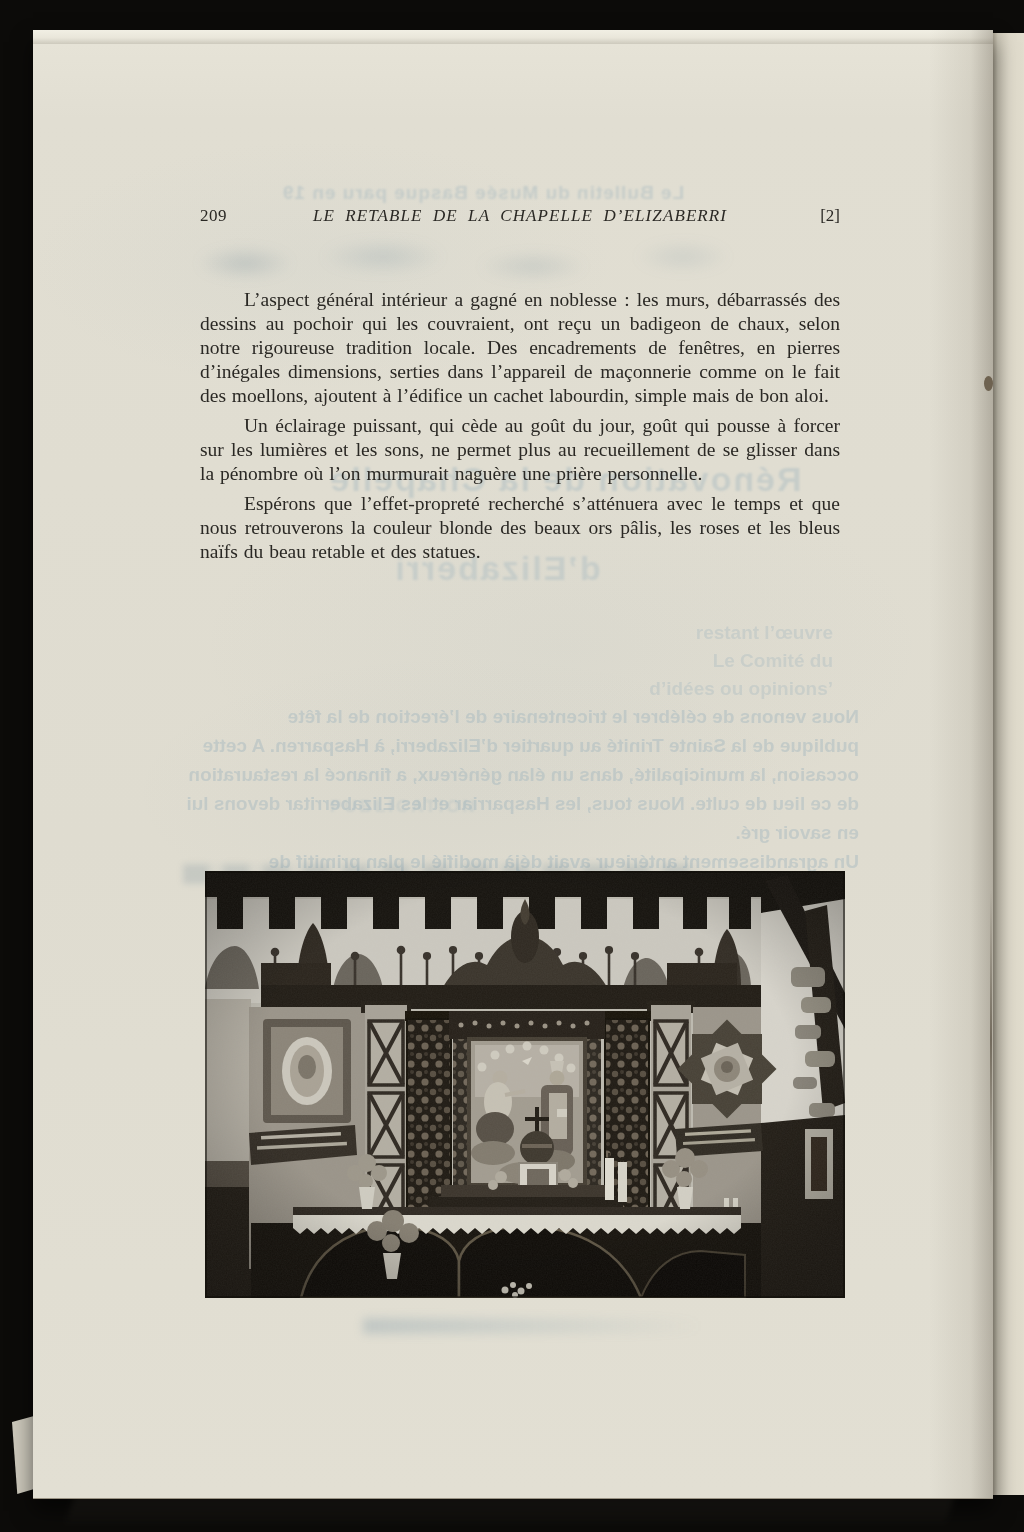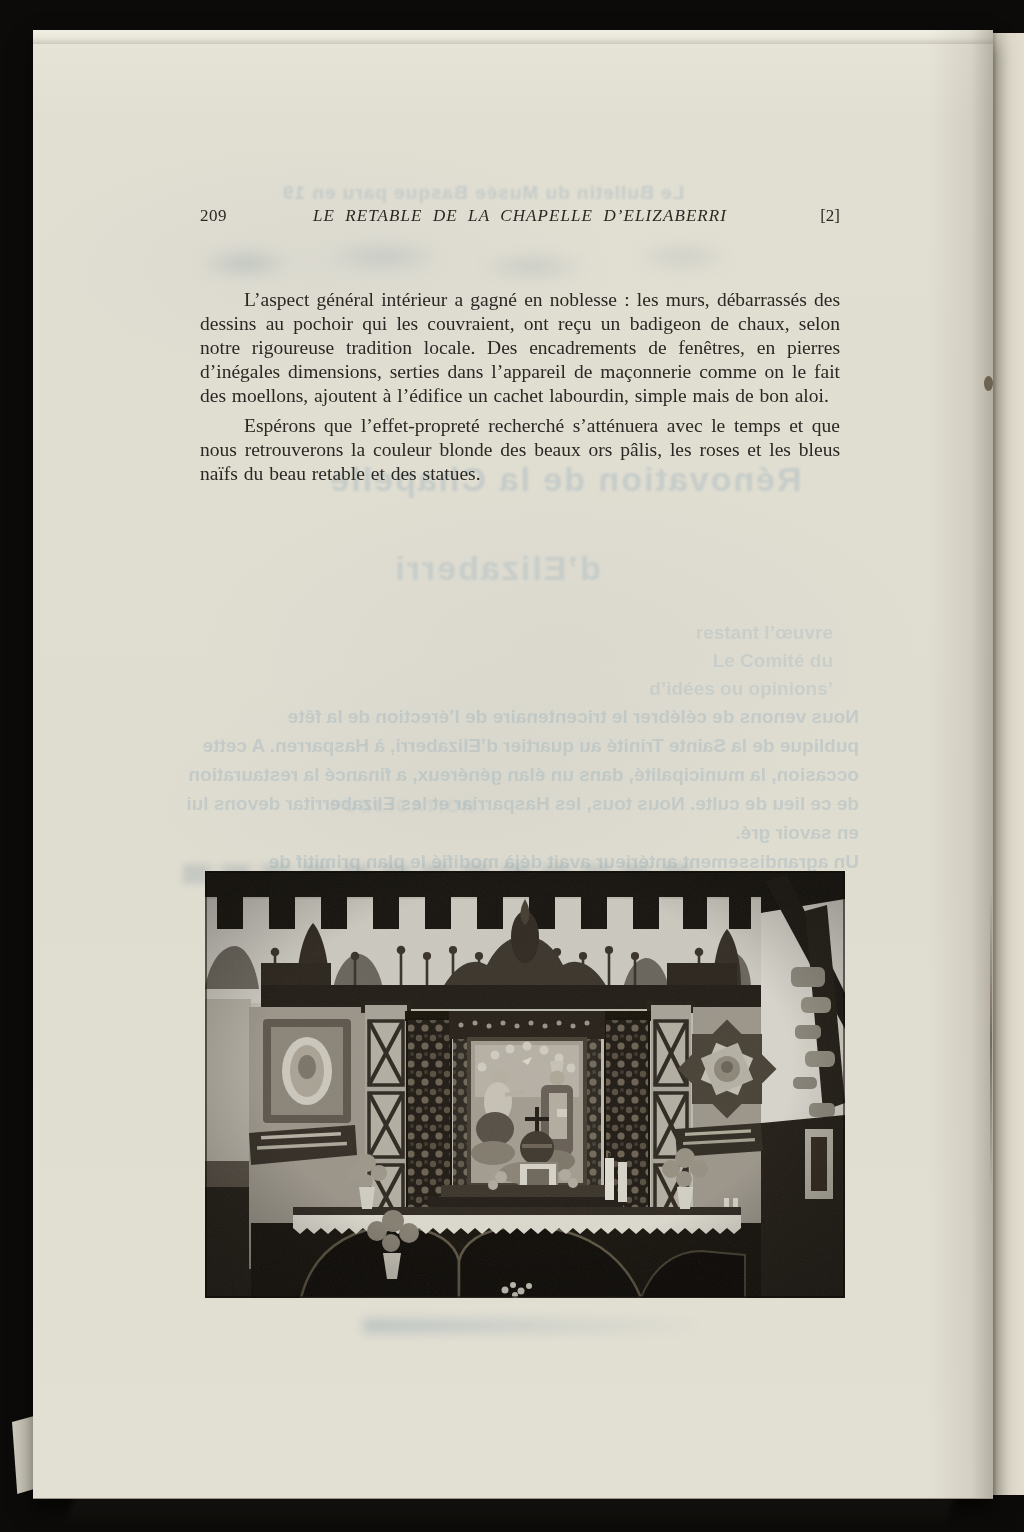--- a/index.html
+++ b/index.html
@@ -108,20 +108,21 @@
     <div class="ghost g-under-photo"></div>
 
     <header class="header">
       <span class="num">209</span>
       <span class="title">LE RETABLE DE LA CHAPELLE D’ELIZABERRI</span>
       <span class="ref">[2]</span>
     </header>
 
     <section class="bodytext">
       <p>L’aspect général intérieur a gagné en noblesse : les murs, débarrassés des dessins au pochoir qui les couvraient, ont reçu un badigeon de chaux, selon notre rigoureuse tradition locale. Des encadrements de fenêtres, en pierres d’inégales dimensions, serties dans l’appareil de maçonnerie comme on le fait des moellons, ajoutent à l’édifice un cachet labourdin, simple mais de bon aloi.</p>
+      <p>Un éclairage puissant, qui cède au goût du jour, goût qui pousse à forcer sur les lumières et les sons, ne permet plus au recueillement de se glisser dans la pénombre où l’on murmurait naguère une prière personnelle.</p>
       <p>Espérons que l’effet-propreté recherché s’atténuera avec le temps et que nous retrouverons la couleur blonde des beaux ors pâlis, les roses et les bleus naïfs du beau retable et des statues.</p>
     </section>
 
     <figure class="photo">
       <svg viewBox="0 0 640 427" preserveAspectRatio="none">
         <defs>
           <pattern id="carve" width="14" height="18" patternUnits="userSpaceOnUse">
             <rect width="14" height="18" fill="#1f1a13"></rect>
             <circle cx="4" cy="5" r="3.2" fill="#574e41"></circle>
             <circle cx="10" cy="13" r="3.6" fill="#6b6153"></circle>

